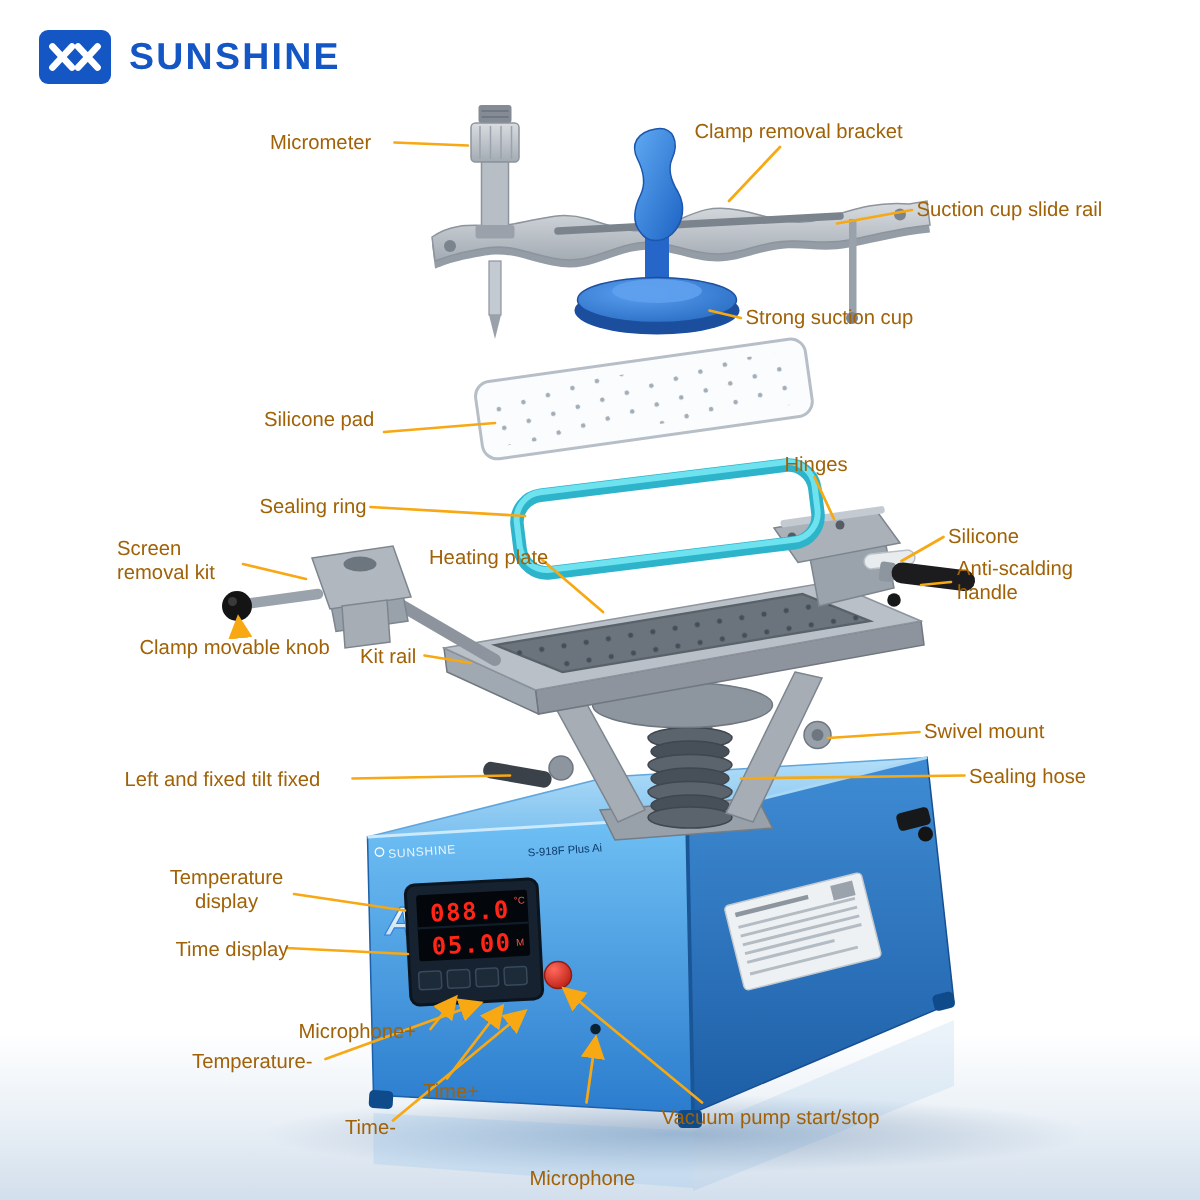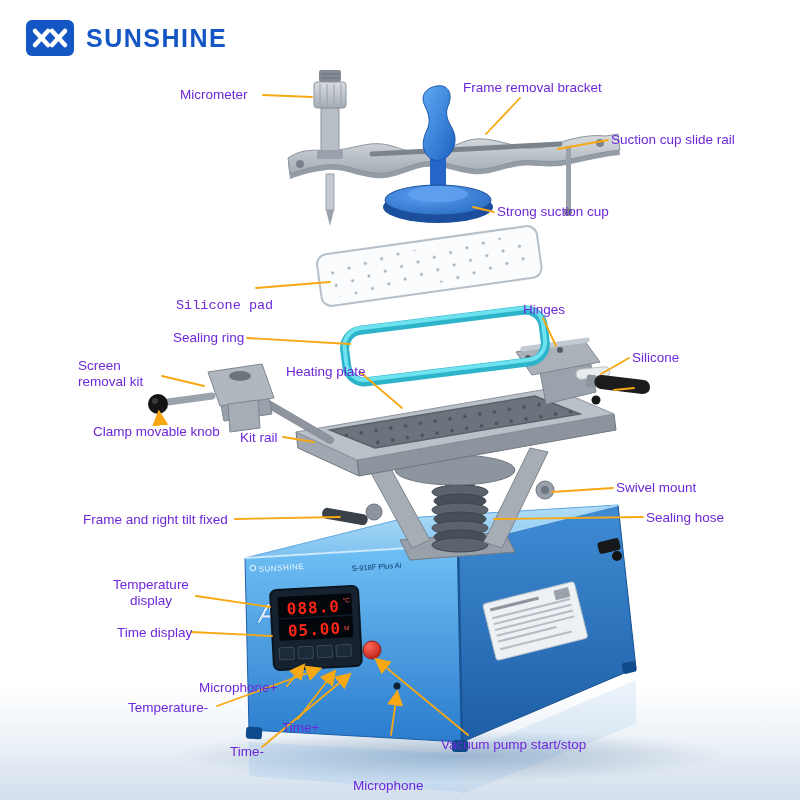--- a/index.html
+++ b/index.html
@@ -3,27 +3,27 @@
 <meta charset="utf-8">
 <style>
   html,body{margin:0;padding:0;background:#fff;}
   .stage{position:relative;width:800px;height:800px;overflow:hidden;background:#ffffff;
          font-family:"Liberation Sans",sans-serif;}
   .floor{position:absolute;left:0;top:688px;width:800px;height:112px;
          background:linear-gradient(180deg,rgba(225,234,242,0) 0%,rgba(214,226,238,.55) 55%,rgba(202,217,233,.85) 100%);}
   .diagram-svg{position:absolute;left:0;top:0;}
   .brandbar{position:absolute;left:26px;top:20px;display:flex;align-items:center;gap:12px;}
   .brandname{font-size:25px;font-weight:bold;color:#1456c4;letter-spacing:1.5px;}
-  .lb{position:absolute;font-size:13.5px;line-height:1.15;color:#6d28d9;white-space:nowrap;}
+  .lb{position:absolute;font-size:13.5px;line-height:1.15;color:#a16207;white-space:nowrap;}
   .lb.wrap{white-space:normal;}
   .lb-micrometer{left:180px;top:87px;}
   .lb-frame{left:463px;top:80px;}
   .lb-rail{left:611px;top:132px;}
   .lb-strongcup{left:497px;top:204px;}
-  .lb-pad{left:176px;top:298px;font-family:Liberation Mono, monospace;}
+  .lb-pad{left:176px;top:272px;}
   .lb-hinges{left:523px;top:302px;}
   .lb-ring{left:173px;top:330px;}
   .lb-silicone{left:632px;top:350px;}
   .lb-heatplate{left:286px;top:364px;}
   .lb-kit{left:78px;top:358px;width:80px;}
   .lb-antihandle{left:638px;top:371px;width:92px;}
   .lb-kitrail{left:240px;top:430px;}
   .lb-clampknob{left:93px;top:424px;}
   .lb-swivel{left:616px;top:480px;}
   .lb-tilt{left:83px;top:512px;}
@@ -299,33 +299,34 @@
         <line x1="9" y1="11" x2="22" y2="25"></line>
         <line x1="22" y1="11" x2="9" y2="25"></line>
         <line x1="26" y1="11" x2="39" y2="25"></line>
         <line x1="39" y1="11" x2="26" y2="25"></line>
       </g>
     </svg>
     <span class="brandname">SUNSHINE</span>
   </div>
 
   <div class="lb lb-micrometer">Micrometer</div>
-  <div class="lb lb-frame">Frame removal bracket</div>
+  <div class="lb lb-frame">Clamp removal bracket</div>
   <div class="lb lb-rail">Suction cup slide rail</div>
   <div class="lb lb-strongcup">Strong suction cup</div>
   <div class="lb lb-pad">Silicone pad</div>
   <div class="lb lb-hinges">Hinges</div>
   <div class="lb lb-ring">Sealing ring</div>
   <div class="lb lb-silicone">Silicone</div>
   <div class="lb lb-heatplate">Heating plate</div>
   <div class="lb lb-kit wrap">Screen removal kit</div>
+  <div class="lb lb-antihandle wrap">Anti-scalding handle</div>
   <div class="lb lb-kitrail">Kit rail</div>
   <div class="lb lb-clampknob">Clamp movable knob</div>
   <div class="lb lb-swivel">Swivel mount</div>
-  <div class="lb lb-tilt">Frame and right tilt fixed</div>
+  <div class="lb lb-tilt">Left and fixed tilt fixed</div>
   <div class="lb lb-hose">Sealing hose</div>
   <div class="lb lb-tempdisp wrap">Temperature display</div>
   <div class="lb lb-timedisp">Time display</div>
   <div class="lb lb-tempplus">Microphone+</div>
   <div class="lb lb-tempminus">Temperature-</div>
   <div class="lb lb-timeplus">Time+</div>
   <div class="lb lb-timeminus">Time-</div>
   <div class="lb lb-mic">Microphone</div>
   <div class="lb lb-vacuum">Vacuum pump start/stop</div>
 </div>

